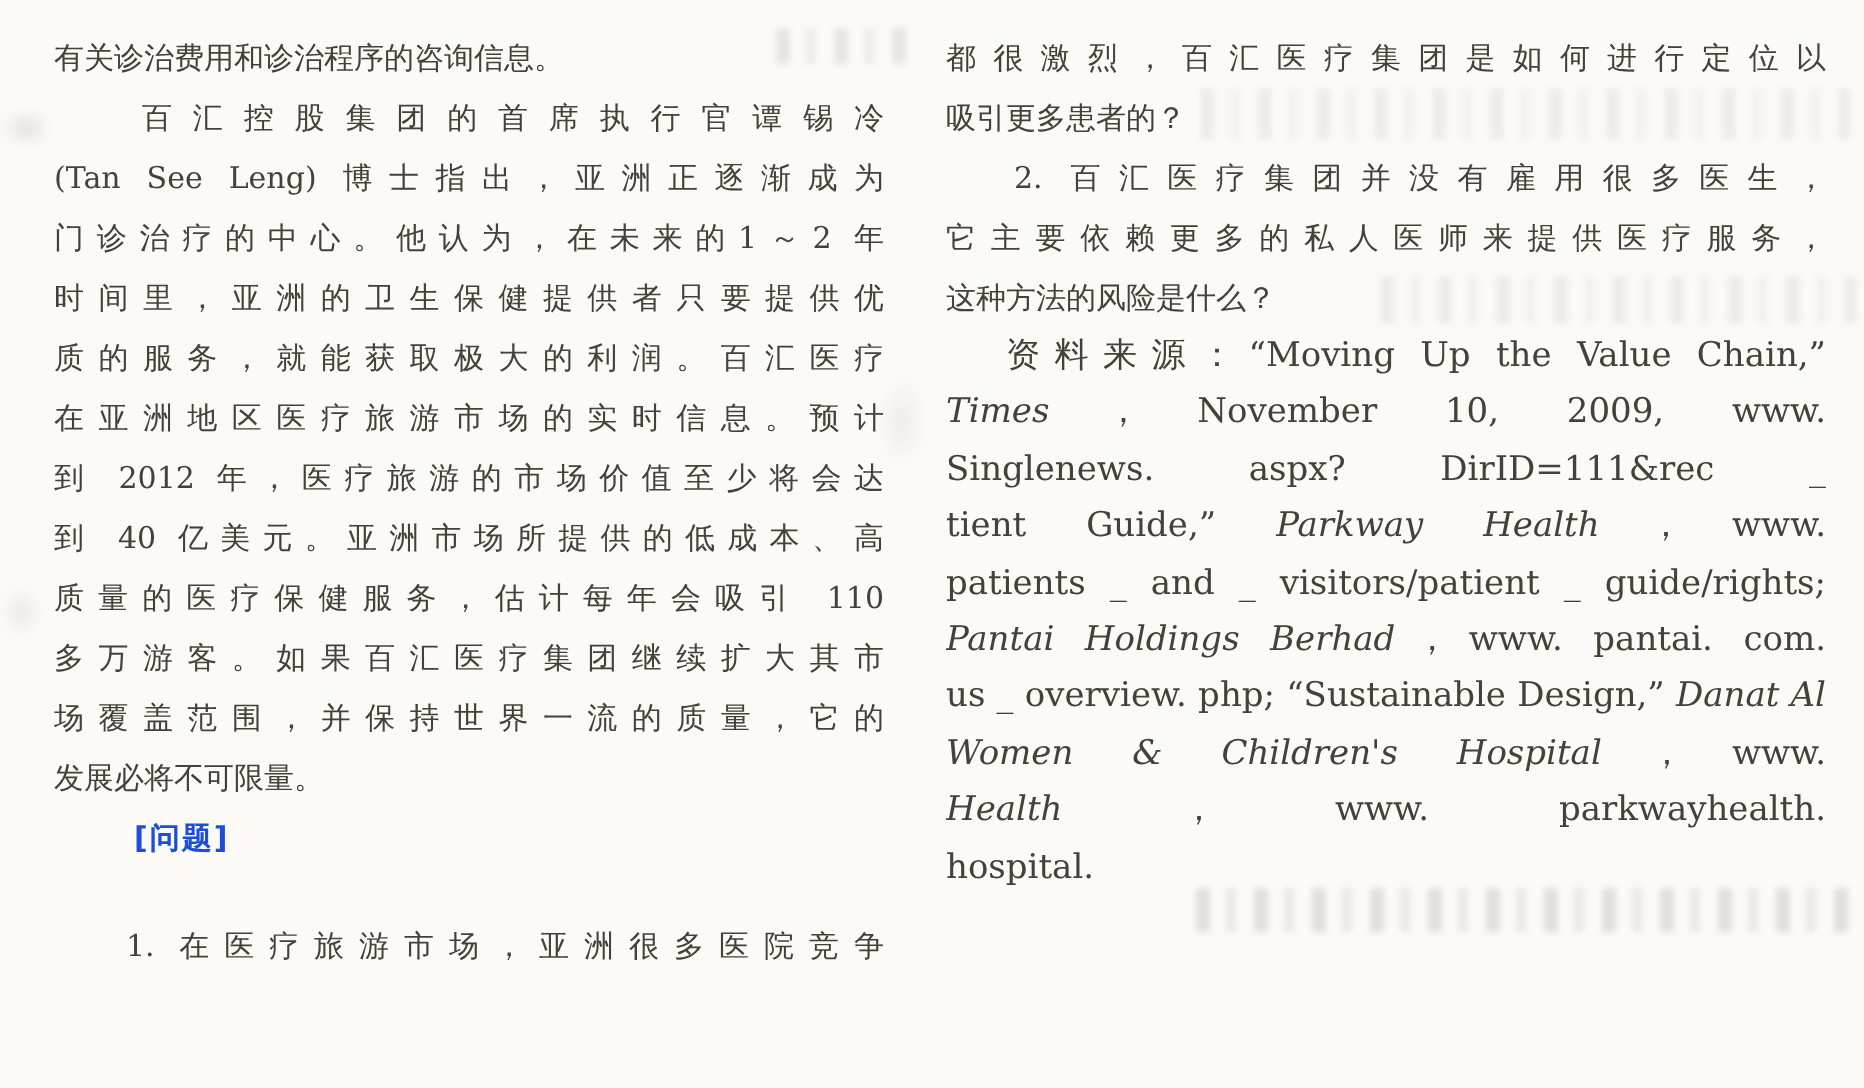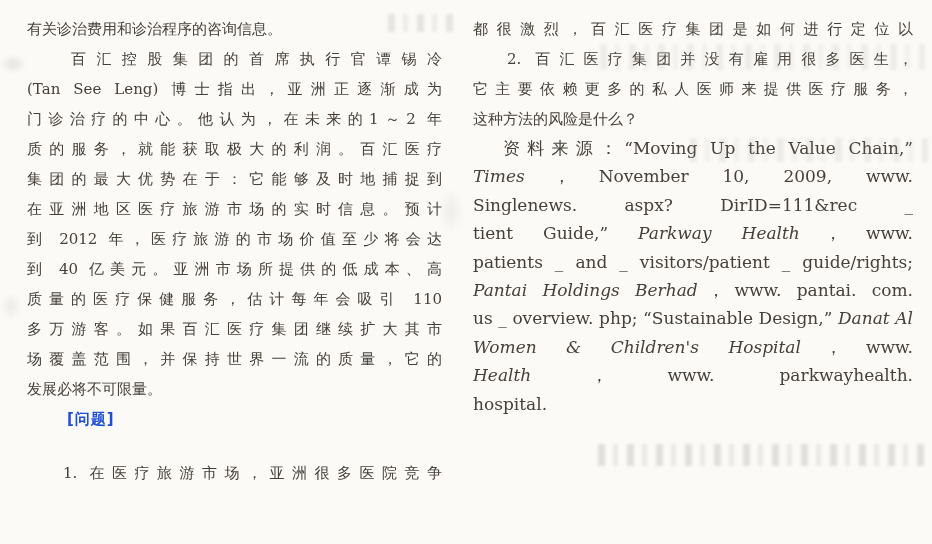--- a/index.html
+++ b/index.html
@@ -51,34 +51,35 @@
 </style>
 </head>
 <body>
 
 <div class="page">
   <div class="col col-left">
       <div class="line main nj"><span>有关诊治费用和诊治程序的咨询信息。</span></div>
       <div class="line main" style="padding-left: 44px;"><span>百汇控股集团的首席执行官谭锡冷</span></div>
       <div class="line main"><span>(Tan See Leng) 博士指出，亚洲正逐渐成为</span></div>
       <div class="line main"><span>门诊治疗的中心。他认为，在未来的1～2 年</span></div>
+      <div class="line main"><span>时间里，亚洲的卫生保健提供者只要提供优</span></div>
       <div class="line main"><span>质的服务，就能获取极大的利润。百汇医疗</span></div>
-      <div class="line main"><span>集团的最大优势在于：它能够及时地捕捉到</span></div>
       <div class="line main"><span>在亚洲地区医疗旅游市场的实时信息。预计</span></div>
       <div class="line main"><span>到 2012 年，医疗旅游的市场价值至少将会达</span></div>
       <div class="line main"><span>到 40 亿美元。亚洲市场所提供的低成本、高</span></div>
       <div class="line main"><span>质量的医疗保健服务，估计每年会吸引 110</span></div>
       <div class="line main"><span>多万游客。如果百汇医疗集团继续扩大其市</span></div>
       <div class="line main"><span>场覆盖范围，并保持世界一流的质量，它的</span></div>
       <div class="line main nj"><span>发展必将不可限量。</span></div>
       <div class="line main nj hei" style="padding-left: 40px;"><span>[问题]</span></div>
       <div class="line main" style="padding-left: 36px; margin-top: 24px;"><span>1. 在医疗旅游市场，亚洲很多医院竞争</span></div>
     </div>
   <div class="col col-right">
       <div class="line main"><span>都很激烈，百汇医疗集团是如何进行定位以</span></div>
+      <div class="line main nj"><span>吸引更多患者的？</span></div>
       <div class="line main" style="padding-left: 34px;"><span>2. 百汇医疗集团并没有雇用很多医生，</span></div>
       <div class="line main"><span>它主要依赖更多的私人医师来提供医疗服务，</span></div>
       <div class="line main nj"><span>这种方法的风险是什么？</span></div>
       <div class="line cite" style="padding-left: 30px;"><span>资料来源：“Moving Up the Value Chain,” </span></div>
       <div class="line cite"><span class="it">Times</span><span>，November 10, 2009, www. biotechsingapore. com/</span></div>
       <div class="line cite"><span>Singlenews. aspx? DirID=111&amp;rec _ code=664739; “Pa-</span></div>
       <div class="line cite"><span>tient Guide,” </span><span class="it">Parkway Health</span><span>，www. parkwayhealth. com/</span></div>
       <div class="line cite"><span>patients _ and _ visitors/patient _ guide/rights; “Overview,”</span></div>
       <div class="line cite"><span class="it">Pantai Holdings Berhad</span><span>，www. pantai. com. my/about _</span></div>
       <div class="line cite"><span>us _ overview. php; “Sustainable Design,” </span><span class="it">Danat Al Emarat</span></div>

